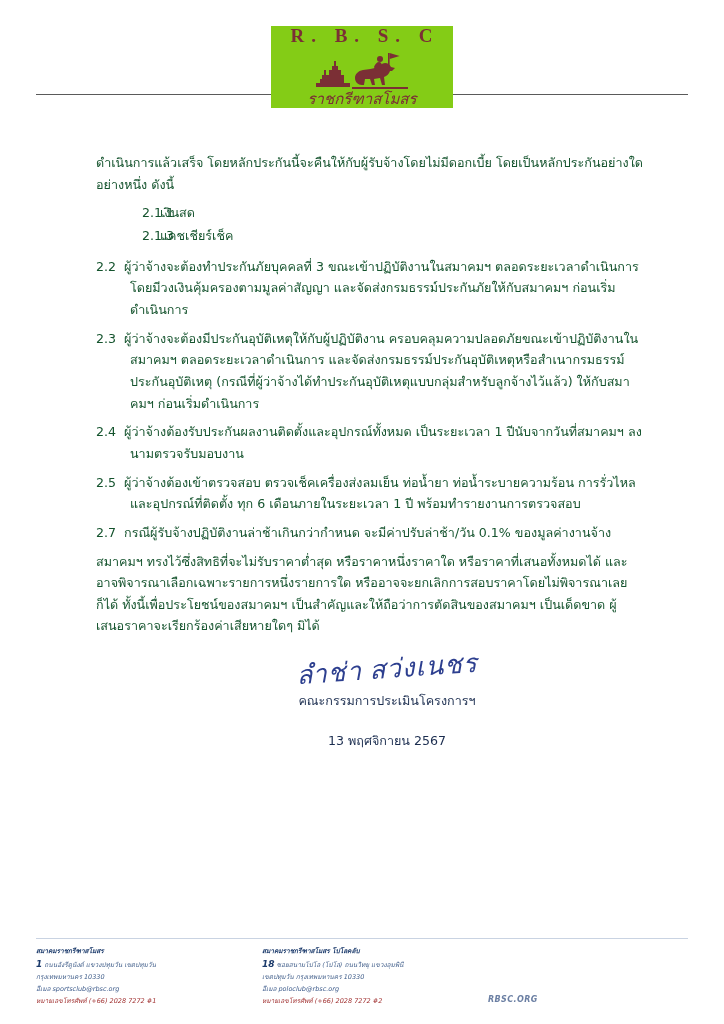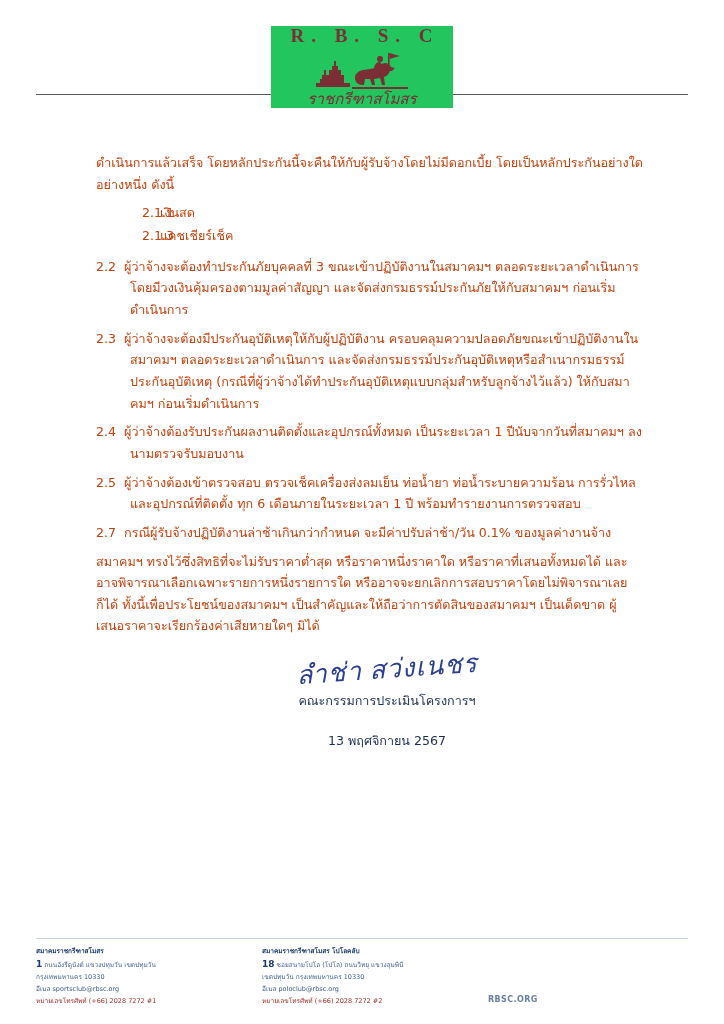--- a/index.html
+++ b/index.html
@@ -35,21 +35,21 @@
     height: 1px;
     background: #5a5a5a;
   }
   .logo-wrap {
     position: absolute;
     left: 50%;
     top: 26px;
     transform: translateX(-50%);
     width: 170px;
     text-align: center;
-    background: #22c55e;
+    background: #84cc16;
     padding: 0 6px;
   }
   .logo-letters {
     font-family: "Liberation Serif", "DejaVu Serif", serif;
     color: #7b2f35;
     font-size: 19px;
     letter-spacing: 7px;
     font-weight: bold;
     line-height: 1;
     margin-left: 6px;
@@ -70,21 +70,21 @@
   }
 
   
   .content {
     position: absolute;
     top: 152px;
     left: 96px;
     width: 548px;
     font-size: 12.6px;
     line-height: 1.72;
-    color: #c2410c;
+    color: #14532d;
     font-family: "DejaVu Sans", "Liberation Sans", sans-serif;
   }
   .para {
     margin-bottom: 7px;
     text-align: left;
   }
   .para.cont {
     margin-left: 0;
   }
   .hang {
@@ -157,20 +157,21 @@
     background: #c9d3e2;
   }
   .footer-cols {
     display: flex;
     align-items: flex-start;
     position: relative;
   }
   .fcol {
     width: 210px;
     padding-right: 16px;
+    font-style: italic;
   }
   .fcol.right {
     width: auto;
     flex: 1;
     text-align: left;
     padding-right: 0;
     align-self: flex-end;
   }
   .f-title {
     font-weight: bold;

